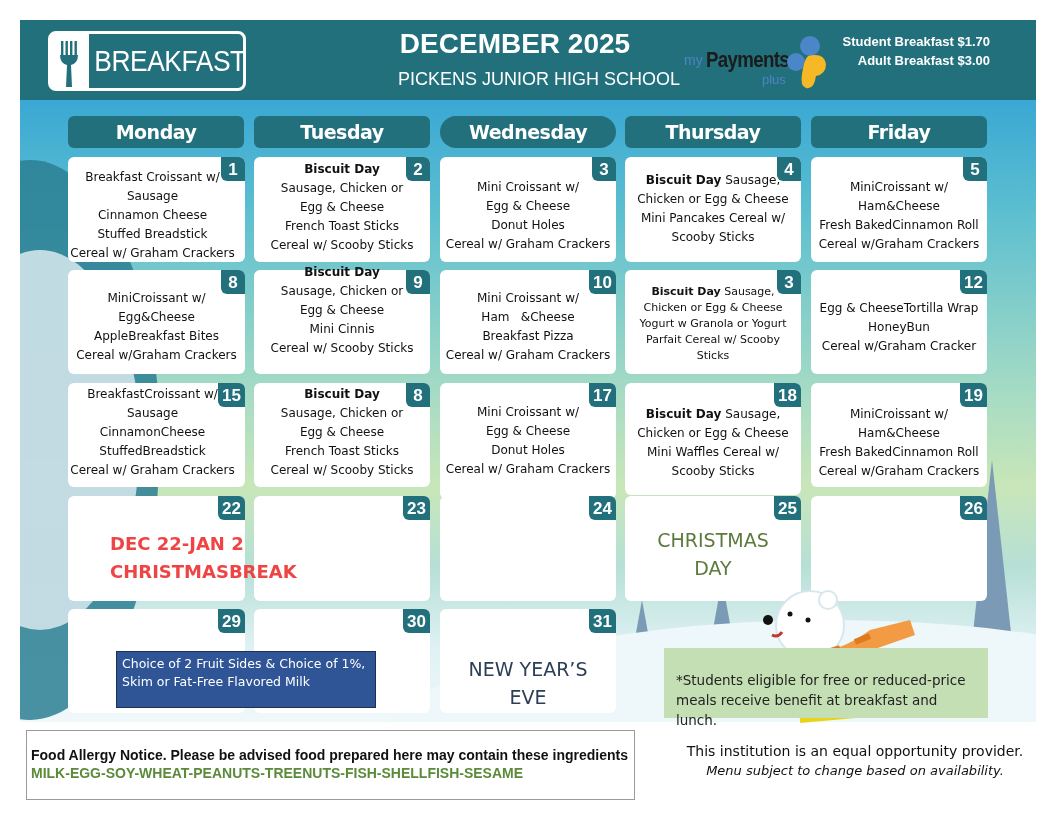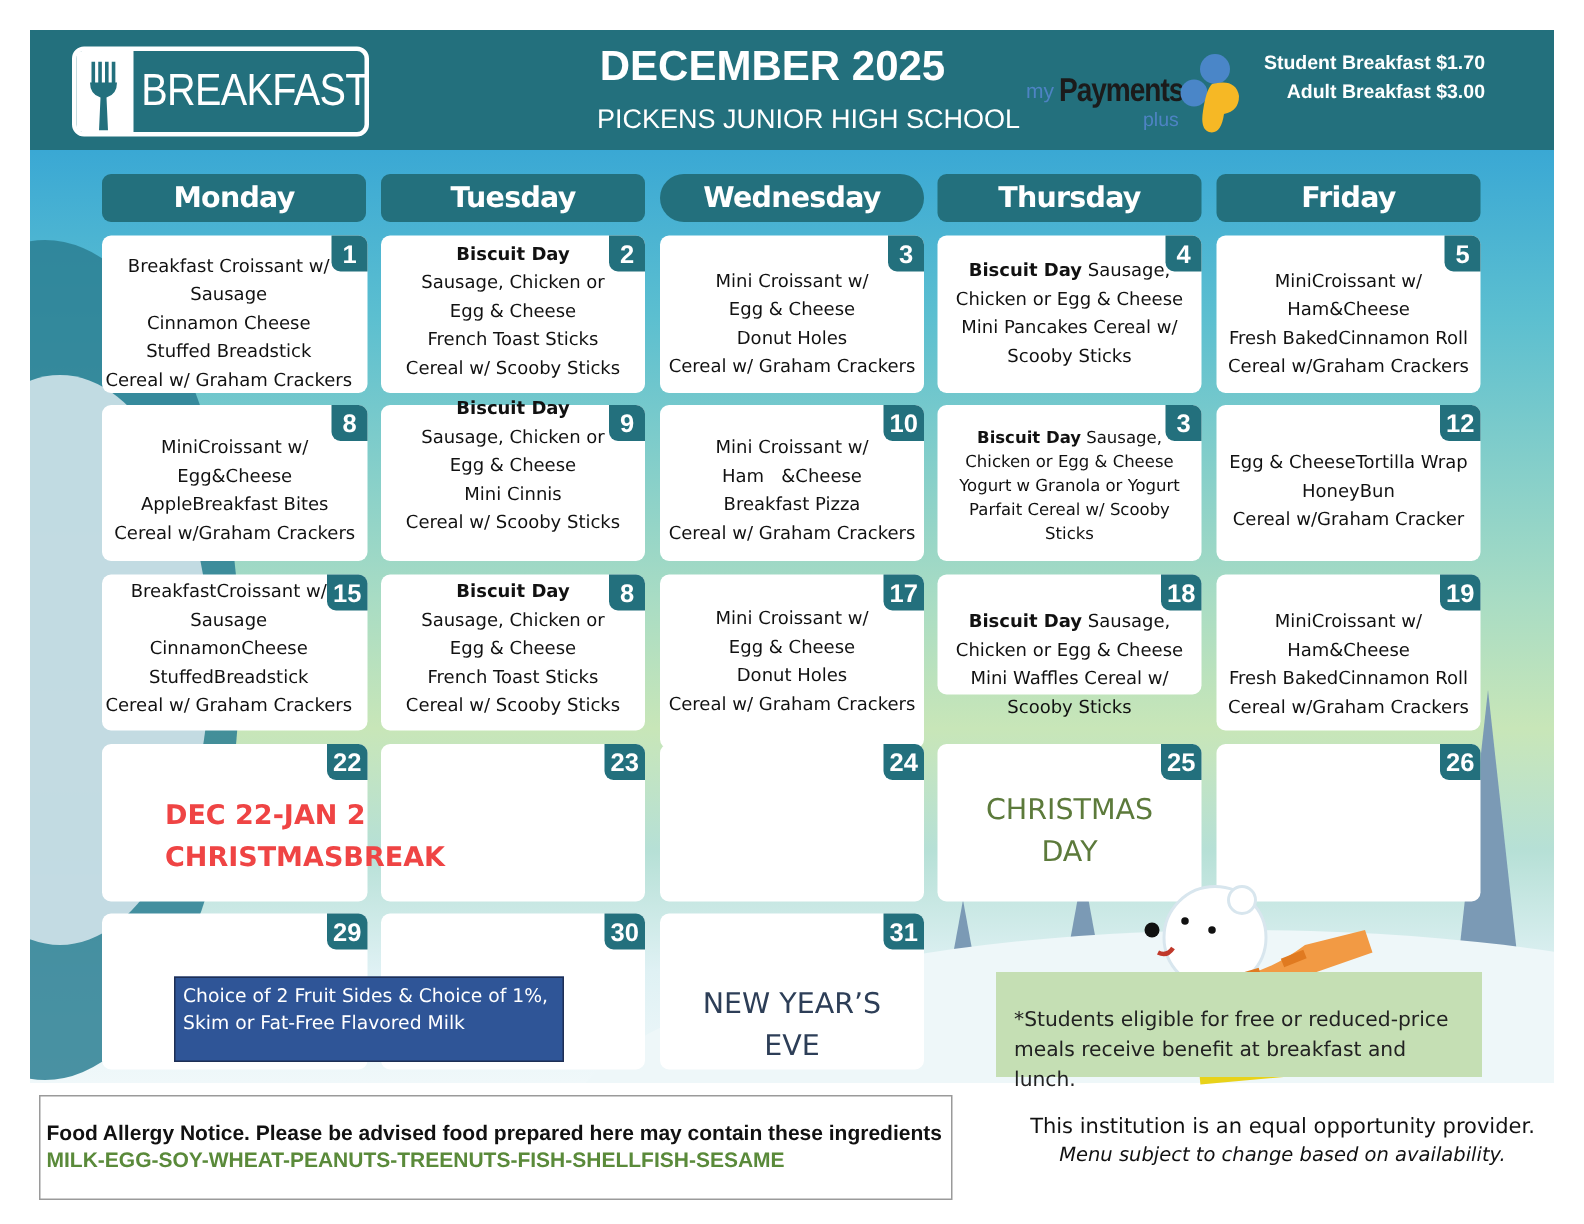--- a/index.html
+++ b/index.html
@@ -273,21 +273,21 @@
 </div>
 <div class="cell" style="left:440px; top:383px; width:176px; height:116px;">
   <div class="num">17</div>
   <div class="menu" style="top:20px;">
     <span>Mini Croissant w/</span>
     <span>Egg &amp; Cheese</span>
     <span>Donut Holes</span>
     <span>Cereal w/ Graham Crackers</span>
   </div>
 </div>
-<div class="cell" style="left:625px; top:383px; width:176px; height:80px;">
+<div class="cell" style="left:625px; top:383px; width:176px; height:112px;">
   <div class="num">18</div>
   <div class="menu" style="top:22px;">
     <span><b>Biscuit Day</b> <span style="display:inline">Sausage,</span></span>
     <span>Chicken or Egg &amp; Cheese</span>
     <span>Mini Waffles Cereal w/</span>
     <span>Scooby Sticks</span>
   </div>
 </div>
 <div class="cell" style="left:811px; top:383px; width:176px; height:104px;">
   <div class="num">19</div>

